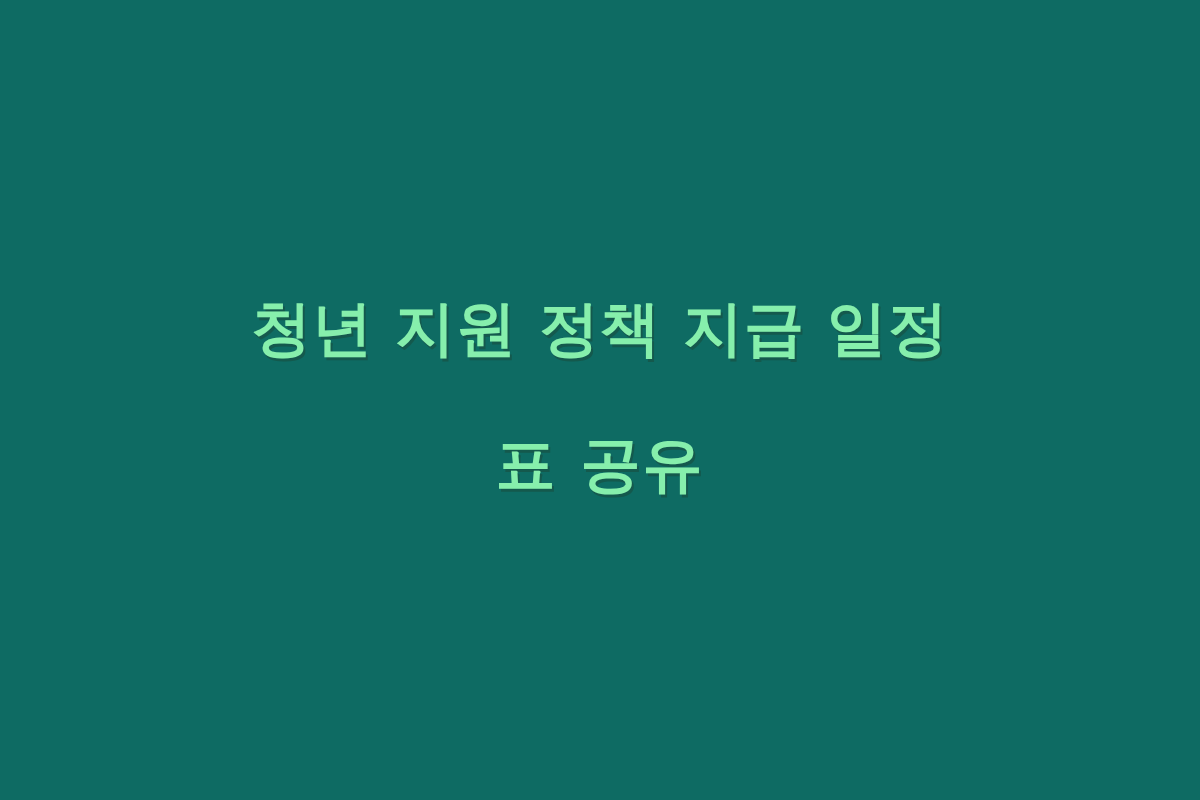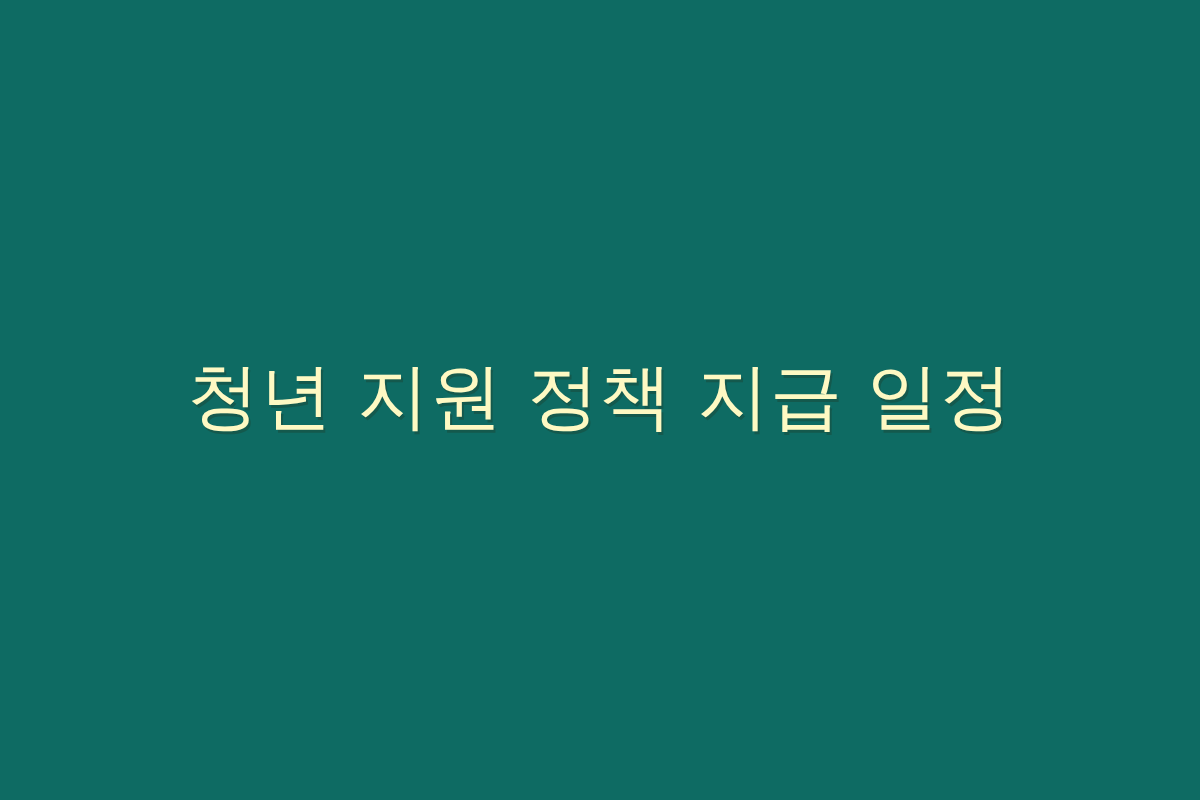--- a/index.html
+++ b/index.html
@@ -26,24 +26,24 @@
   }
 
   #title-block {
     width: 1100px;
     text-align: center;
     margin-top: -8px;
   }
 
   .title-line {
     display: block;
-    color: #fef9c3;
+    color: #86efac;
     font-family: "DejaVu Sans", "Liberation Sans", sans-serif;
-    font-weight: 400;
-    font-size: 72px;
+    font-weight: 700;
+    font-size: 60px;
     line-height: 136px;
     letter-spacing: 1px;
     white-space: nowrap;
     text-shadow: 2px 3px 0 rgba(26, 74, 60, 0.55);
     -webkit-font-smoothing: antialiased;
   }
 
   
   .title-line.line-2 {
     letter-spacing: 2px;
@@ -51,16 +51,17 @@
 </style>
 </head>
 <body>
 
 <div id="banner">
 
   <div id="title-block">
 
     <span class="title-line line-1">청년 지원 정책 지급 일정</span>
 
+    <span class="title-line line-2">표 공유</span>
 
   </div>
 
 </div>
 
 </body></html>

